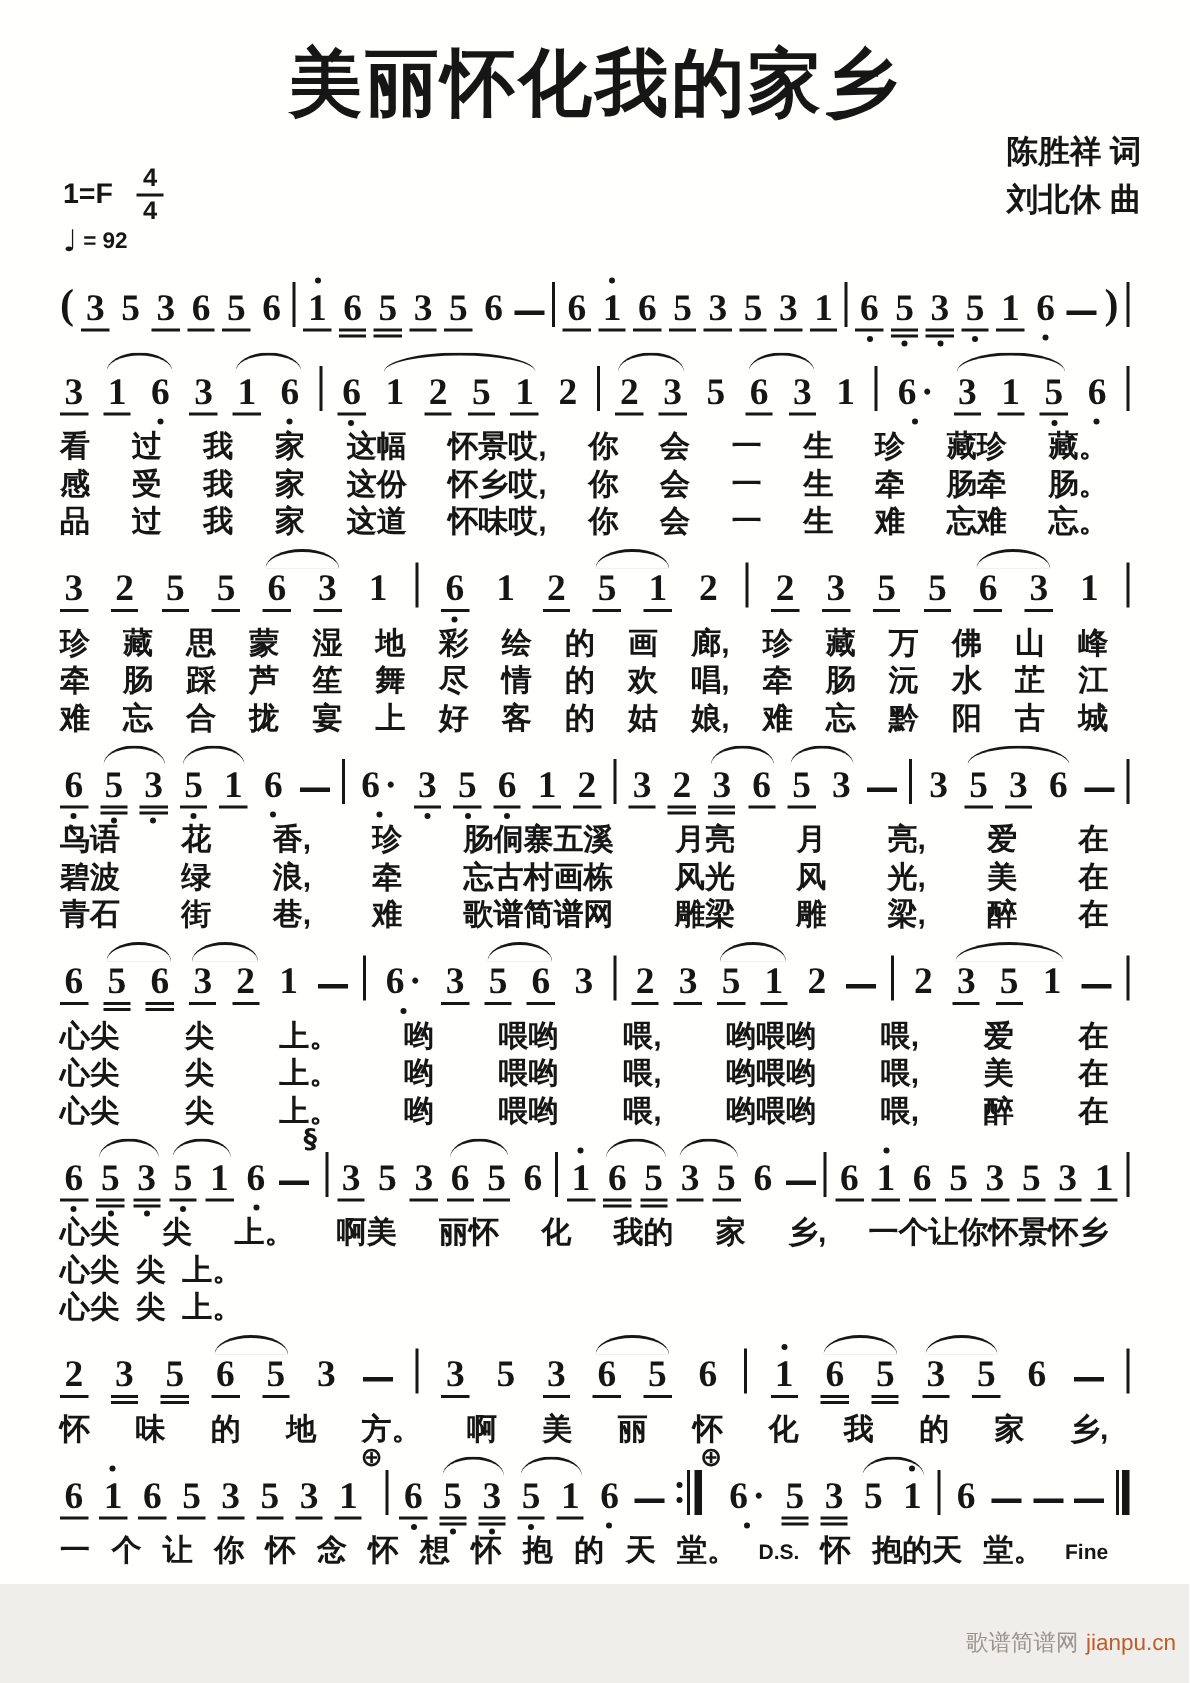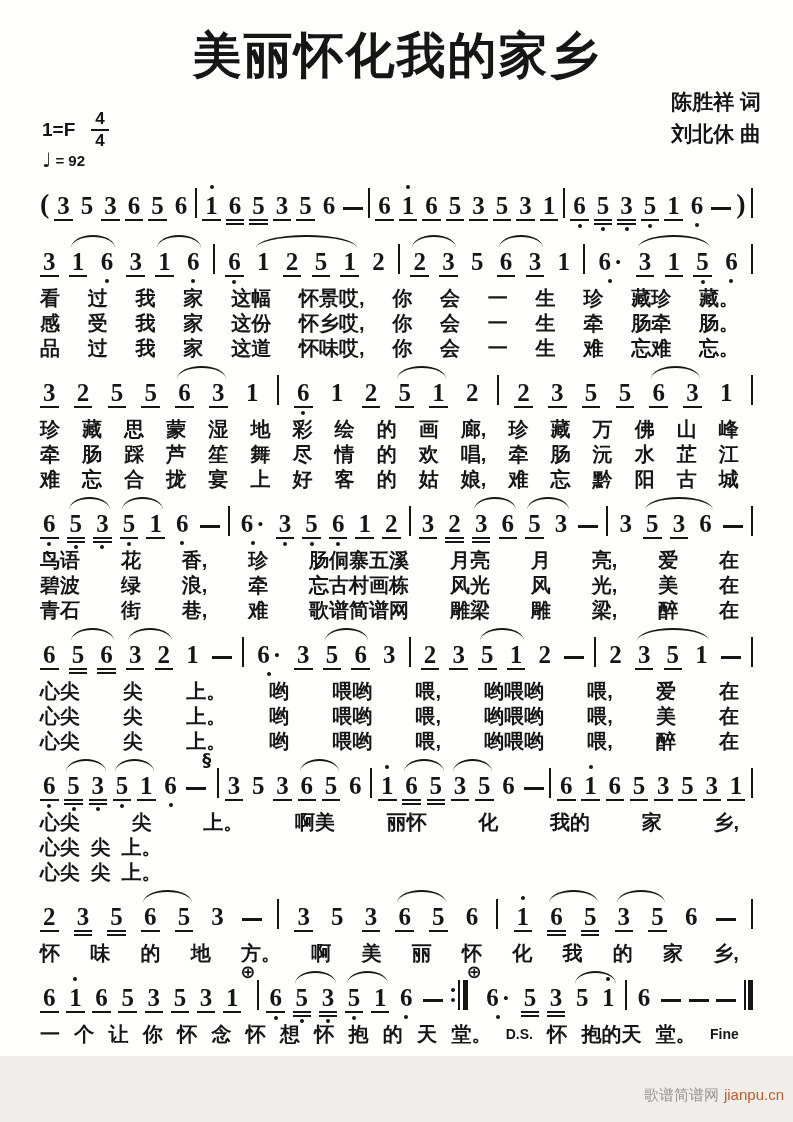--- a/index.html
+++ b/index.html
@@ -489,20 +489,21 @@
           <div class="lyr">
             <span>心尖</span>
             <span>尖</span>
             <span>上。</span>
             <span>啊美</span>
             <span>丽怀</span>
             <span>化</span>
             <span>我的</span>
             <span>家</span>
             <span>乡,</span>
+            <span>一个让你怀景怀乡</span>
           </div>
           <div class="lyr" style="width: 19%;">
             <span>心尖</span>
             <span>尖</span>
             <span>上。</span>
           </div>
           <div class="lyr" style="width: 19%;">
             <span>心尖</span>
             <span>尖</span>
             <span>上。</span>

